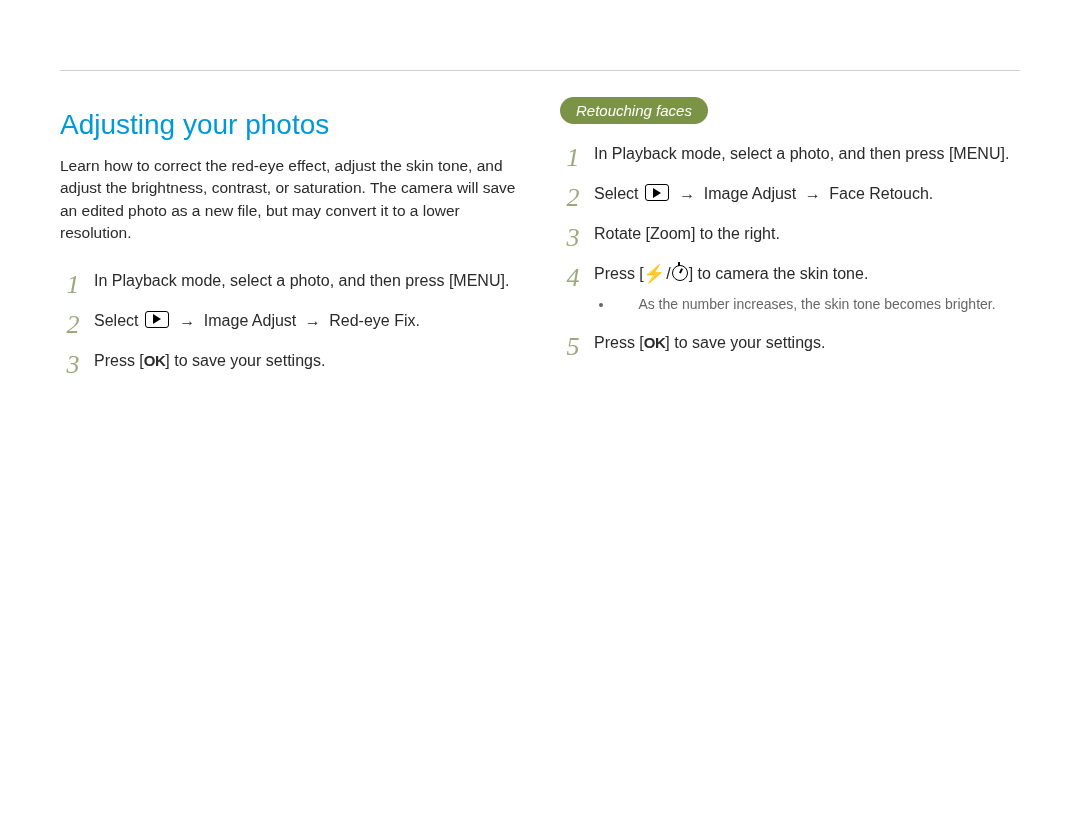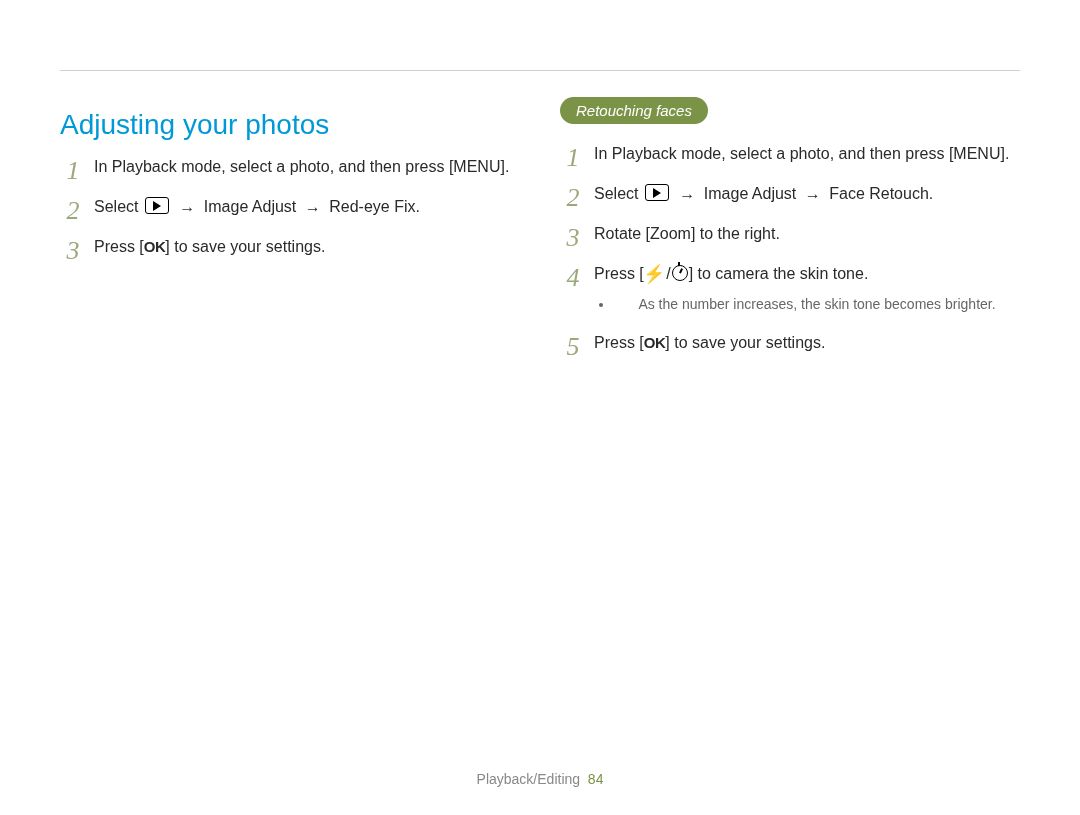--- a/index.html
+++ b/index.html
@@ -183,20 +183,21 @@
 <body>
 
 <div class="page">
 
   <hr class="hr">
 
   <div class="columns">
 
     <div class="col">
       <h1 class="section-title">Adjusting your photos</h1>
+      <p class="intro">Learn how to correct the red-eye effect, adjust the skin tone, and adjust the brightness, contrast, or saturation. The camera will save an edited photo as a new file, but may convert it to a lower resolution.</p>
 
 
       <ol class="steps">
         <li>
           <span>In Playback mode, select a photo, and then press [</span><span class="bold">MENU</span><span>].</span>
         </li>
         <li>
           <span>Select </span><span class="icon-play"></span><span class="arrow"> → </span><span class="bold">Image Adjust</span><span class="arrow"> → </span><span class="bold">Red-eye Fix</span><span>.</span>
         </li>
         <li>
@@ -225,17 +226,14 @@
           </ul>
         </li>
         <li>
           <span>Press [</span><span class="icon-ok">OK</span><span>] to save your settings.</span>
         </li>
       </ol>
     </div>
 
   </div>
 
-  <div class="footer">
-    <span>Playback/Editing</span>&nbsp;&nbsp;<span class="pg">84</span>
-  </div>
 
 </div>
 
 </body></html>

